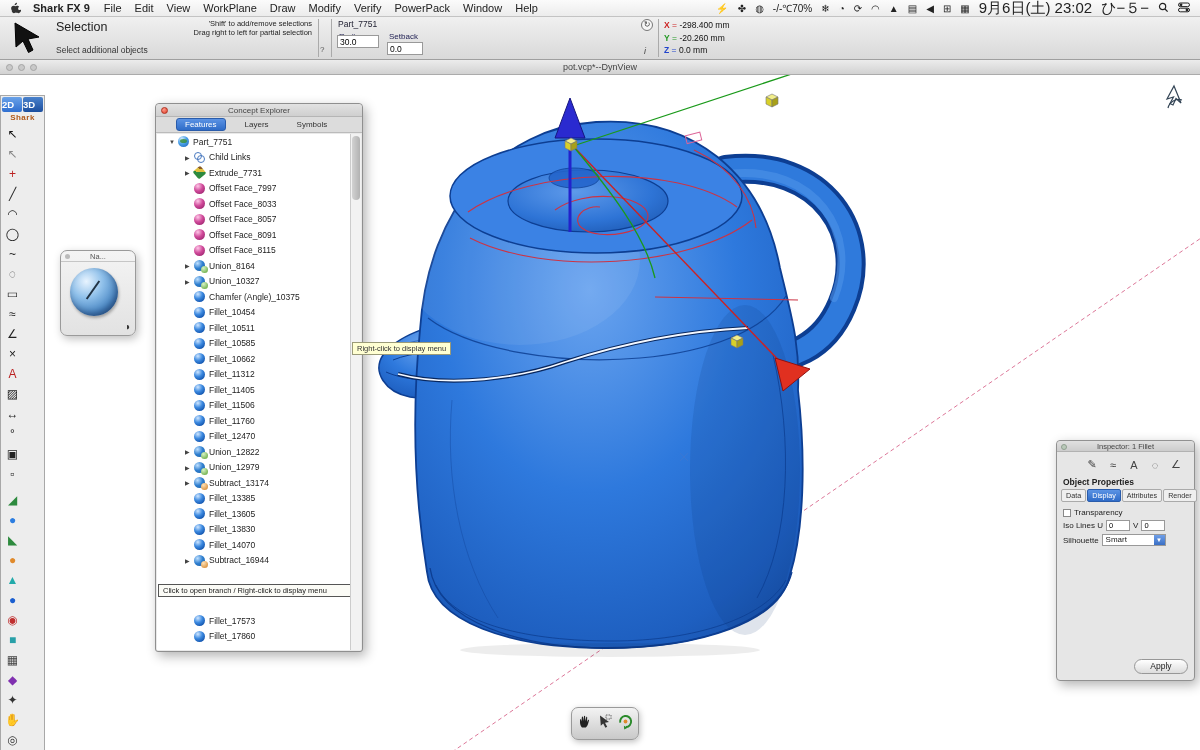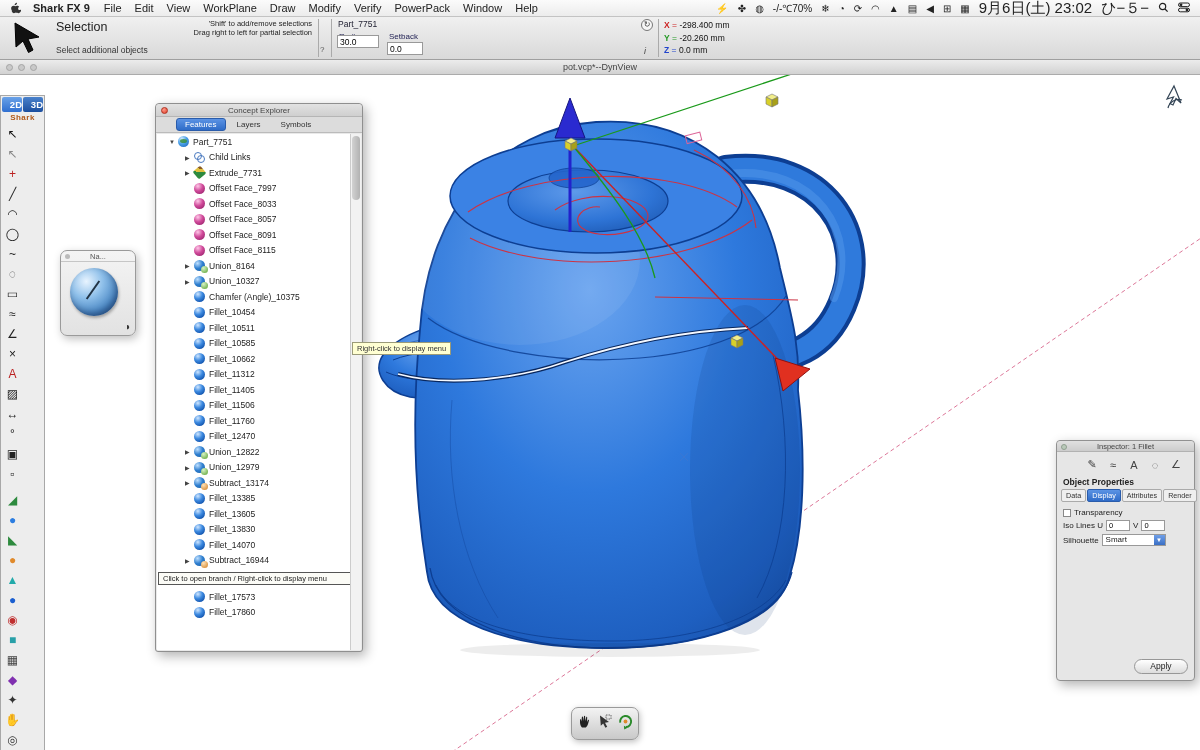--- a/index.html
+++ b/index.html
@@ -39,41 +39,41 @@
   .coord-val{color:#111}
 
   
   .doc-titlebar{position:absolute;left:0;top:60px;right:0;height:15px;background:linear-gradient(#ececec,#d2d2d2);border-bottom:1px solid #ababab;z-index:35;text-align:center;font-size:9px;color:#444;line-height:15px}
   .doc-titlebar .dots{position:absolute;left:6px;top:4px;display:flex;gap:5px}
   .doc-titlebar .dot{width:7px;height:7px;border-radius:50%;background:#c9c9c9;border:1px solid #a5a5a5}
 
   
   .left-palette{position:absolute;left:0;top:95px;width:45px;background:#ededed;border:1px solid #a8a8a8;z-index:20;padding:1px}
   .mode-tiles{display:flex;gap:1px;margin-bottom:1px}
-  .mode-tile{flex:1;height:15px;color:#fff;font-size:9.5px;font-weight:bold;text-align:right;line-height:15px;border-radius:2px}
+  .mode-tile{flex:1;height:15px;color:#fff;font-size:9.5px;font-weight:bold;text-align:left;line-height:15px;border-radius:2px}
   .mode-2d{background:linear-gradient(#6aa2e8,#2f6fd0)}
   .mode-3d{background:linear-gradient(#4a82cc,#1c4e9e)}
   .brand{font-size:8px;text-align:center;color:#b05818;font-weight:bold;letter-spacing:.5px;margin-bottom:2px}
   .toolgrid{display:flex;flex-wrap:wrap}
   .toolcell{width:21px;height:20px;display:flex;align-items:center;justify-content:center;font-size:12px;cursor:default}
   .palette-gap{height:6px;width:100%;background:transparent}
 
   
   .mini-window{position:absolute;left:60px;top:250px;width:76px;height:86px;background:linear-gradient(#f4f4f4,#e2e2e2);border:1px solid #9a9a9a;border-radius:7px;box-shadow:2px 3px 8px rgba(0,0,0,.25);z-index:22}
   .mini-title{font-size:7.5px;color:#555;text-align:center;height:11px;line-height:11px;border-bottom:1px solid #c6c6c6}
   .mini-title .mdot{position:absolute;left:4px;top:3px;width:5px;height:5px;border-radius:50%;background:#bbb}
   .nav-sphere{position:absolute;left:9px;top:17px;width:48px;height:48px;border-radius:50%;background:radial-gradient(circle at 34% 28%,#e8f4ff,#8fc0ea 35%,#4684c2 70%,#2b5e96);box-shadow:inset -2px -3px 6px rgba(0,0,30,.35),1px 2px 3px rgba(0,0,0,.3)}
   .nav-needle{position:absolute;left:31px;top:28px;width:2px;height:22px;background:#234;transform:rotate(35deg)}
   .mini-contrast{position:absolute;right:5px;bottom:3px;font-size:10px;color:#333}
 
   
   .concept-explorer{position:absolute;left:155px;top:103px;width:208px;height:549px;background:#e9e9e9;border:1px solid #8f8f8f;border-radius:4px 4px 3px 3px;box-shadow:3px 4px 12px rgba(0,0,0,.3);z-index:20;display:flex;flex-direction:column}
   .ce-titlebar{height:13px;background:linear-gradient(#e2e2e2,#cfcfcf);border-bottom:1px solid #b5b5b5;text-align:center;font-size:8px;color:#444;line-height:13px;position:relative;border-radius:4px 4px 0 0}
   .ce-close{position:absolute;left:5px;top:3px;width:7px;height:7px;border-radius:50%;background:radial-gradient(circle at 35% 30%,#ff9a8a,#e0402a);border:1px solid #b03020}
-  .ce-tabs{height:16px;display:flex;align-items:center;gap:2px;padding:1px 0 1px 20px;background:#dcdcdc;border-bottom:1px solid #bbb}
+  .ce-tabs{height:16px;display:flex;align-items:center;gap:10px;padding:1px 0 1px 20px;background:#dcdcdc;border-bottom:1px solid #bbb}
   .ce-tab{font-size:8px;padding:1px 8px;border-radius:3px;color:#333;border:1px solid transparent}
   .ce-tab[data-active="true"]{background:linear-gradient(#5b93e4,#2f6cc8);color:#fff;border-color:#2a5cab}
   .ce-list{position:relative;flex:1;background:#fff;margin:1px;overflow:hidden}
   .tree-row{height:15.5px;display:flex;align-items:center;font-size:8.5px;color:#222;white-space:nowrap}
   .tree-row[data-indent="0"]{padding-left:12px}
   .tree-row[data-indent="1"]{padding-left:28px}
   .tree-arrow{width:9px;font-size:6px;color:#444;flex:none}
   .tree-icon{width:11px;height:11px;border-radius:50%;margin-right:4px;flex:none;position:relative}
   .tree-icon[data-icon="fillet"],.tree-icon[data-icon="chamfer"]{background:radial-gradient(circle at 35% 28%,#cfe6ff,#3d8ae0 42%,#1356b0 78%,#0a3a80)}
   .tree-icon[data-icon="part"]{background:radial-gradient(circle at 35% 28%,#d8eeff,#4aa0e8 45%,#1a60b8)}
@@ -82,21 +82,21 @@
   .tree-icon[data-icon="union"]::after{content:"";position:absolute;right:-3px;bottom:-2px;width:7px;height:7px;border-radius:50%;background:radial-gradient(circle at 35% 30%,#d8f2c6,#54a02c)}
   .tree-icon[data-icon="subtract"]{background:radial-gradient(circle at 32% 30%,#bfe0ff,#2f7fd0 48%,#155a9e)}
   .tree-icon[data-icon="subtract"]::after{content:"";position:absolute;right:-3px;bottom:-2px;width:7px;height:7px;border-radius:50%;background:radial-gradient(circle at 35% 30%,#ffe2b8,#d07c1c)}
   .tree-icon[data-icon="offsetface"]{background:radial-gradient(circle at 35% 28%,#ffc8e8,#d04a9a 45%,#8a1860)}
   .tree-icon[data-icon="link"]{background:none;border-radius:0}
   .tree-icon[data-icon="link"]::before,.tree-icon[data-icon="link"]::after{content:"";position:absolute;width:6px;height:6px;border:1.5px solid #4a7ac0;border-radius:50%}
   .tree-icon[data-icon="link"]::before{left:0;top:0}
   .tree-icon[data-icon="link"]::after{right:0;bottom:0}
   .tree-icon[data-icon="extrude"]{border-radius:2px;background:linear-gradient(45deg,#2d8a3e 0 55%,#e0c040 55% 78%,#8a5a20 78%);transform:rotate(-40deg) scale(.9)}
   .tree-label{overflow:hidden;text-overflow:ellipsis}
-  .ce-hintbar{height:13px;margin:4px 1px;background:#fbfbf6;border:1px solid #555;font-size:7.5px;line-height:11px;padding-left:4px;color:#222;white-space:nowrap;overflow:hidden}
+  .ce-hintbar{height:13px;margin:16px 1px;background:#fbfbf6;border:1px solid #555;font-size:7.5px;line-height:11px;padding-left:4px;color:#222;white-space:nowrap;overflow:hidden}
   .ce-scrollbar{position:absolute;right:0;top:0;bottom:0;width:11px;background:#f2f2f2;border-left:1px solid #ccc}
   .ce-thumb{position:absolute;left:1px;right:1px;top:2px;height:64px;border-radius:5px;background:linear-gradient(90deg,#d2d2d2,#b2b2b2)}
 
   
   .canvas-tooltip{position:absolute;left:352px;top:342px;background:#ffffd2;border:1px solid #9a9a78;font-size:7.5px;padding:1px 4px;color:#333;z-index:25;white-space:nowrap}
 
   
   .inspector{position:absolute;left:1056px;top:440px;width:139px;height:241px;background:#e6e6e6;border:1px solid #919191;border-radius:4px;box-shadow:3px 4px 12px rgba(0,0,0,.3);z-index:20;font-size:8px}
   .insp-titlebar{height:11px;background:linear-gradient(#e0e0e0,#cccccc);border-bottom:1px solid #b2b2b2;text-align:center;font-size:7.5px;color:#444;line-height:11px;position:relative;border-radius:4px 4px 0 0}
   .insp-close{position:absolute;left:4px;top:2.5px;width:6px;height:6px;border-radius:50%;background:#b9c9b9;border:1px solid #909f90}

